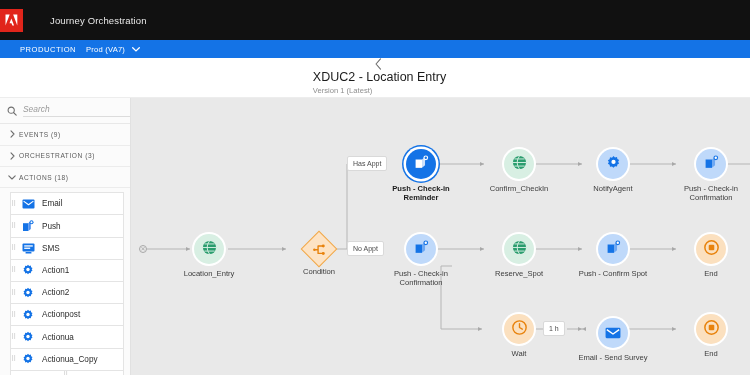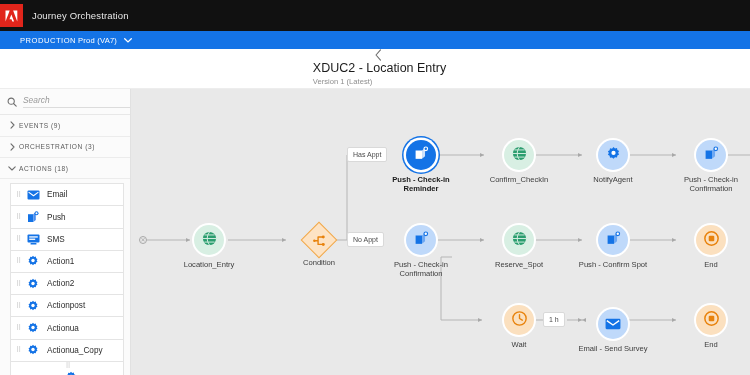--- a/index.html
+++ b/index.html
@@ -6,25 +6,26 @@
   html, body { width: 750px; height: 375px; overflow: hidden; }
   body {
     font-family: "Liberation Sans", sans-serif;
     background: #ffffff;
     color: #2c2c2c;
     -webkit-font-smoothing: antialiased;
   }
 
   
   .topbar {
-    height: 31px;
+    height: 40px;
     background: #111111;
     display: flex;
     align-items: center;
     padding-left: 0;
+    gap: 18px;
   }
   .adobe-logo {
     width: 23px; height: 23px;
     background: #E1251B;
     display: flex; align-items: center; justify-content: center;
     flex: 0 0 auto;
   }
   .adobe-logo svg { display: block; }
   .app-title {
     color: #e8e8e8;
@@ -37,21 +38,21 @@
   .envbar {
     height: 18px;
     background: #1473E6;
     display: flex;
     align-items: center;
     padding-left: 8px;
     color: #ffffff;
     font-size: 7.6px;
   }
   .env-label { letter-spacing: .5px; padding-left: 12px; }
-  .env-value { margin-left: 2px; letter-spacing: .2px; }
+  .env-value { margin-left: 10px; letter-spacing: .2px; }
   .env-chevron {
     margin-left: 7px;
     display: inline-flex;
     align-items: center;
   }
 
   
   .titlerow {
     height: 40px;
     background: #ffffff;
@@ -144,21 +145,20 @@
   .group-header .glabel { margin-left: 2px; }
 
   .items { padding: 4px 6px 0 10px; }
   .item {
     height: 22.2px;
     display: flex;
     align-items: center;
     background: #ffffff;
     border: 1px solid #e4e4e4;
     border-bottom: none;
-    padding-left: 5px;
     cursor: pointer;
   }
   .item:last-child { border-bottom: 1px solid #e4e4e4; flex-direction: column; }
   .grip {
     color: #bdbdbd;
     font-size: 7px;
     letter-spacing: -1px;
     flex: 0 0 auto;
     width: 8px;
   }

